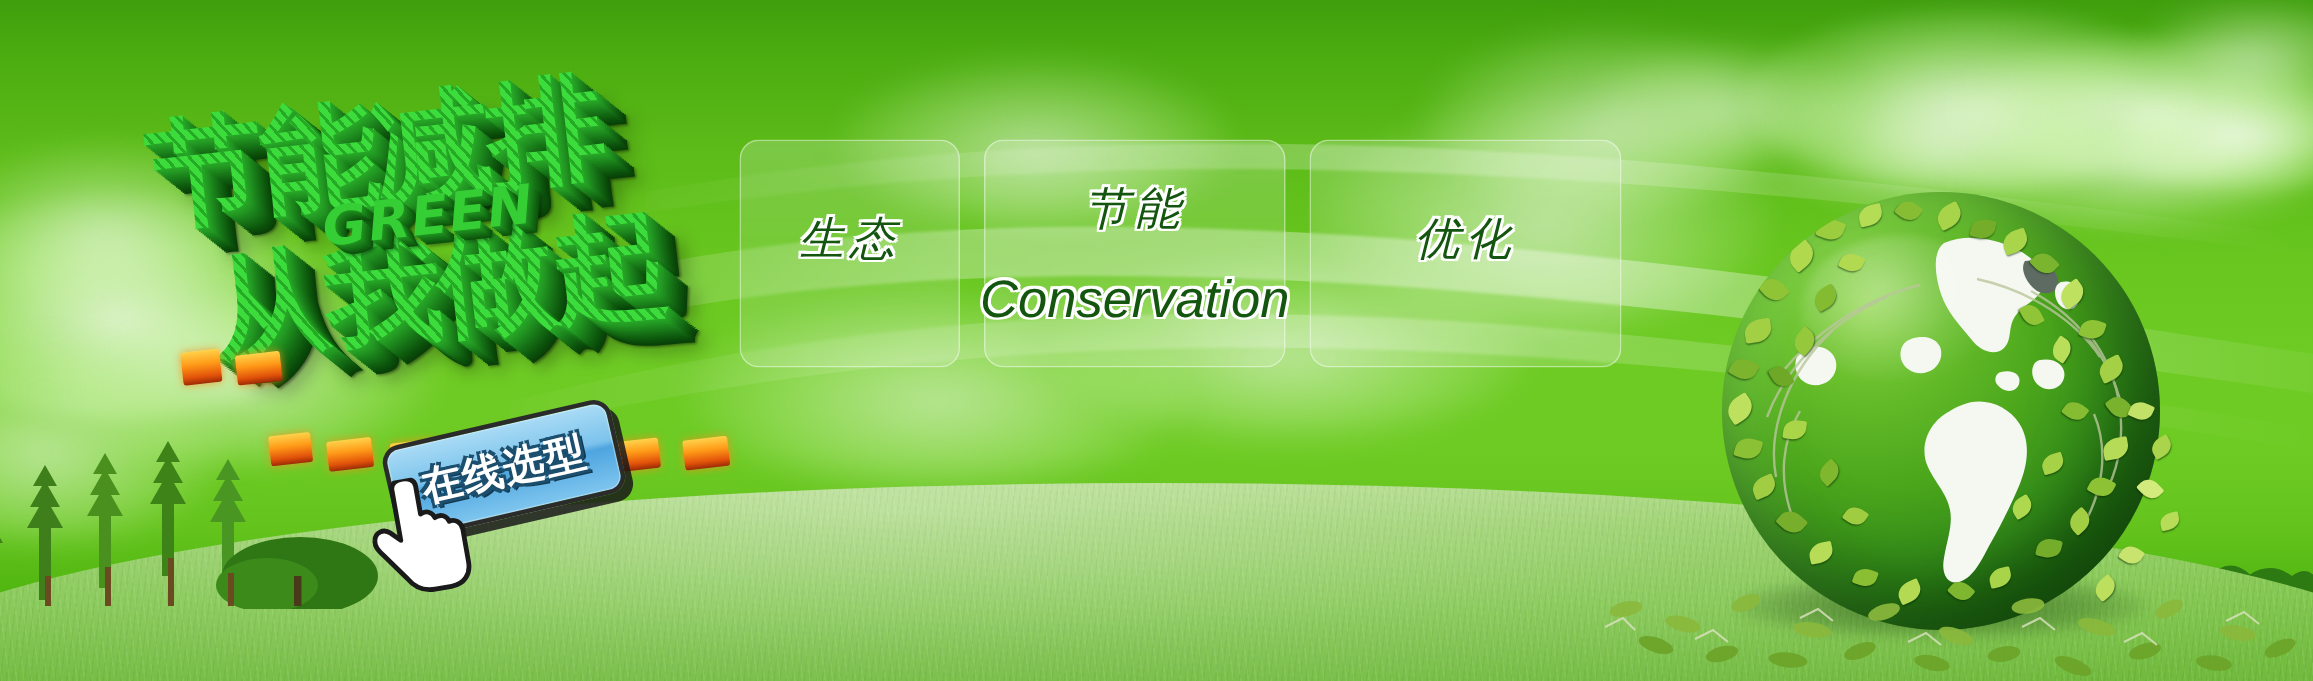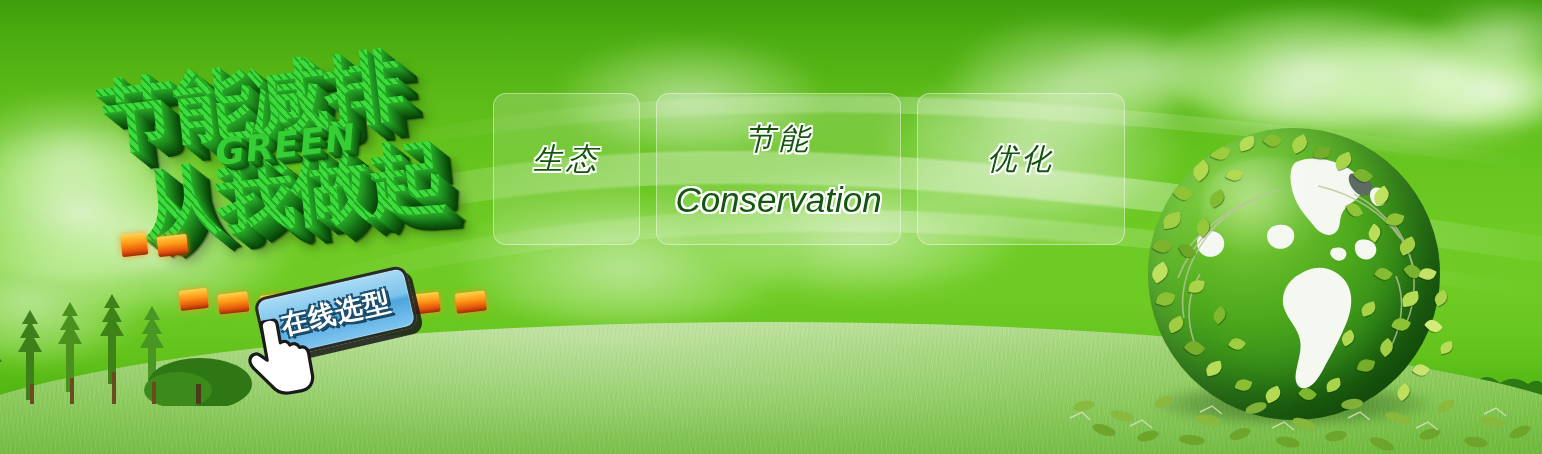--- a/index.html
+++ b/index.html
@@ -246,21 +246,21 @@
         rgba(255,255,255,0.11) 45%,
         rgba(255,255,255,0.17) 100%);
     display: flex;
     flex-direction: column;
     align-items: center;
     justify-content: center;
     padding: 0 18px;
     backdrop-filter: blur(1px);
   }
   .card-1 { width: 147px; }
-  .card-2 { width: 245px; }
+  .card-2 { width: 201px; }
   .card-3 { width: 208px; }
 
   .card-cn {
     font-family: "DejaVu Sans", sans-serif;
     font-size: 30px;
     font-weight: normal;
     letter-spacing: 4px;
     color: #14560f;
     text-shadow:
       -1.6px -1.6px 0 #ffffff, 1.6px -1.6px 0 #ffffff,

